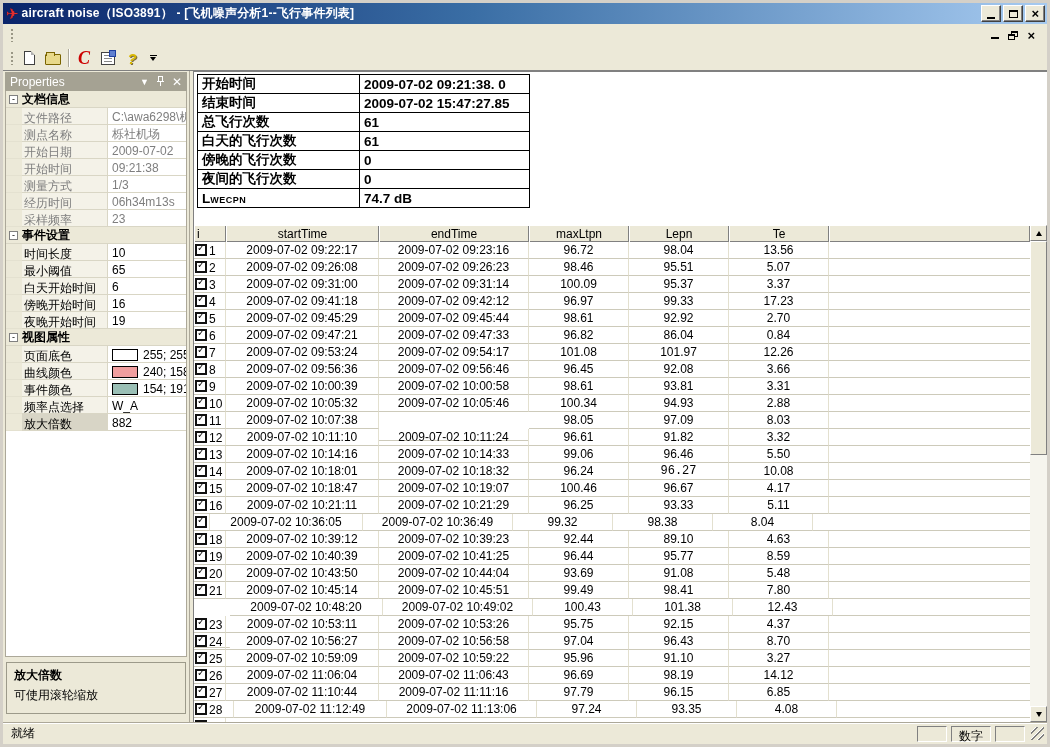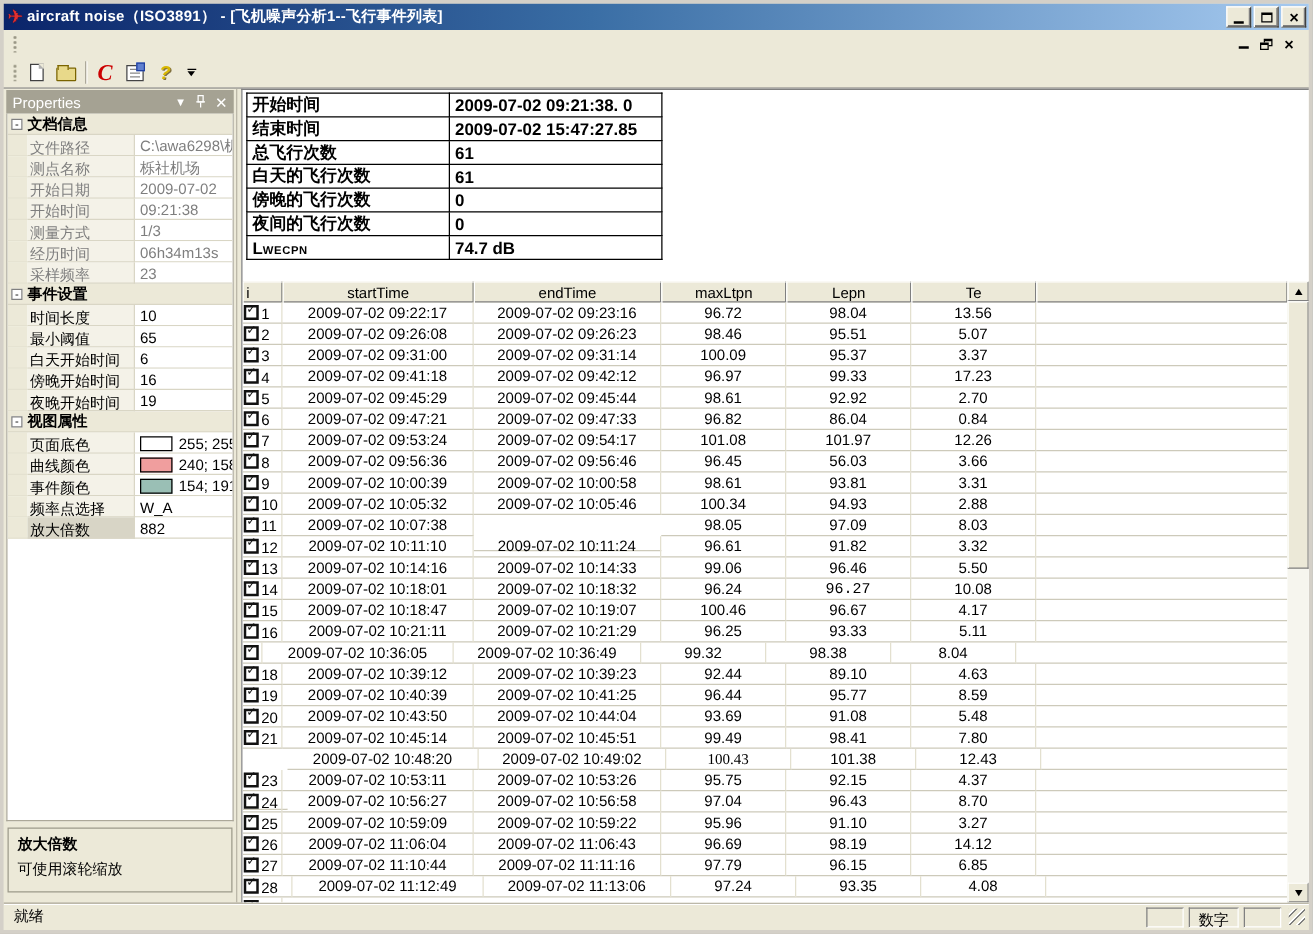--- a/index.html
+++ b/index.html
@@ -421,21 +421,21 @@
               <div class="g-cell filler"></div>
             </div>
             <div class="g-row">
               <div class="g-cell i-cell" style="width: 32px;">
                 <span class="chk"></span>
                 <span class="idx">8</span>
               </div>
               <div class="g-cell" style="width: 153px;">2009-07-02 09:56:36</div>
               <div class="g-cell" style="width: 150px;">2009-07-02 09:56:46</div>
               <div class="g-cell" style="width: 100px;">96.45</div>
-              <div class="g-cell" style="width: 100px;">56.03</div>
+              <div class="g-cell" style="width: 100px;">92.08</div>
               <div class="g-cell" style="width: 100px;">3.66</div>
               <div class="g-cell filler"></div>
             </div>
             <div class="g-row">
               <div class="g-cell i-cell" style="width: 32px;">
                 <span class="chk"></span>
                 <span class="idx">9</span>
               </div>
               <div class="g-cell" style="width: 153px;">2009-07-02 10:00:39</div>
               <div class="g-cell" style="width: 150px;">2009-07-02 10:00:58</div>
@@ -588,21 +588,21 @@
               <div class="g-cell" style="width: 100px;">7.80</div>
               <div class="g-cell filler"></div>
             </div>
             <div class="g-row">
               <div class="g-cell i-cell" style="width: 36px; margin-top: 48px;">
                 <span class="chk"></span>
                 <span class="idx">22</span>
               </div>
               <div class="g-cell" style="width: 153px;">2009-07-02 10:48:20</div>
               <div class="g-cell" style="width: 150px;">2009-07-02 10:49:02</div>
-              <div class="g-cell" style="width: 100px; font-family: Liberation Serif, serif;">100.43</div>
+              <div class="g-cell" style="width: 100px;">100.43</div>
               <div class="g-cell" style="width: 100px;">101.38</div>
               <div class="g-cell" style="width: 100px;">12.43</div>
               <div class="g-cell filler"></div>
             </div>
             <div class="g-row">
               <div class="g-cell i-cell" style="width: 32px;">
                 <span class="chk"></span>
                 <span class="idx">23</span>
               </div>
               <div class="g-cell" style="width: 153px;">2009-07-02 10:53:11</div>

